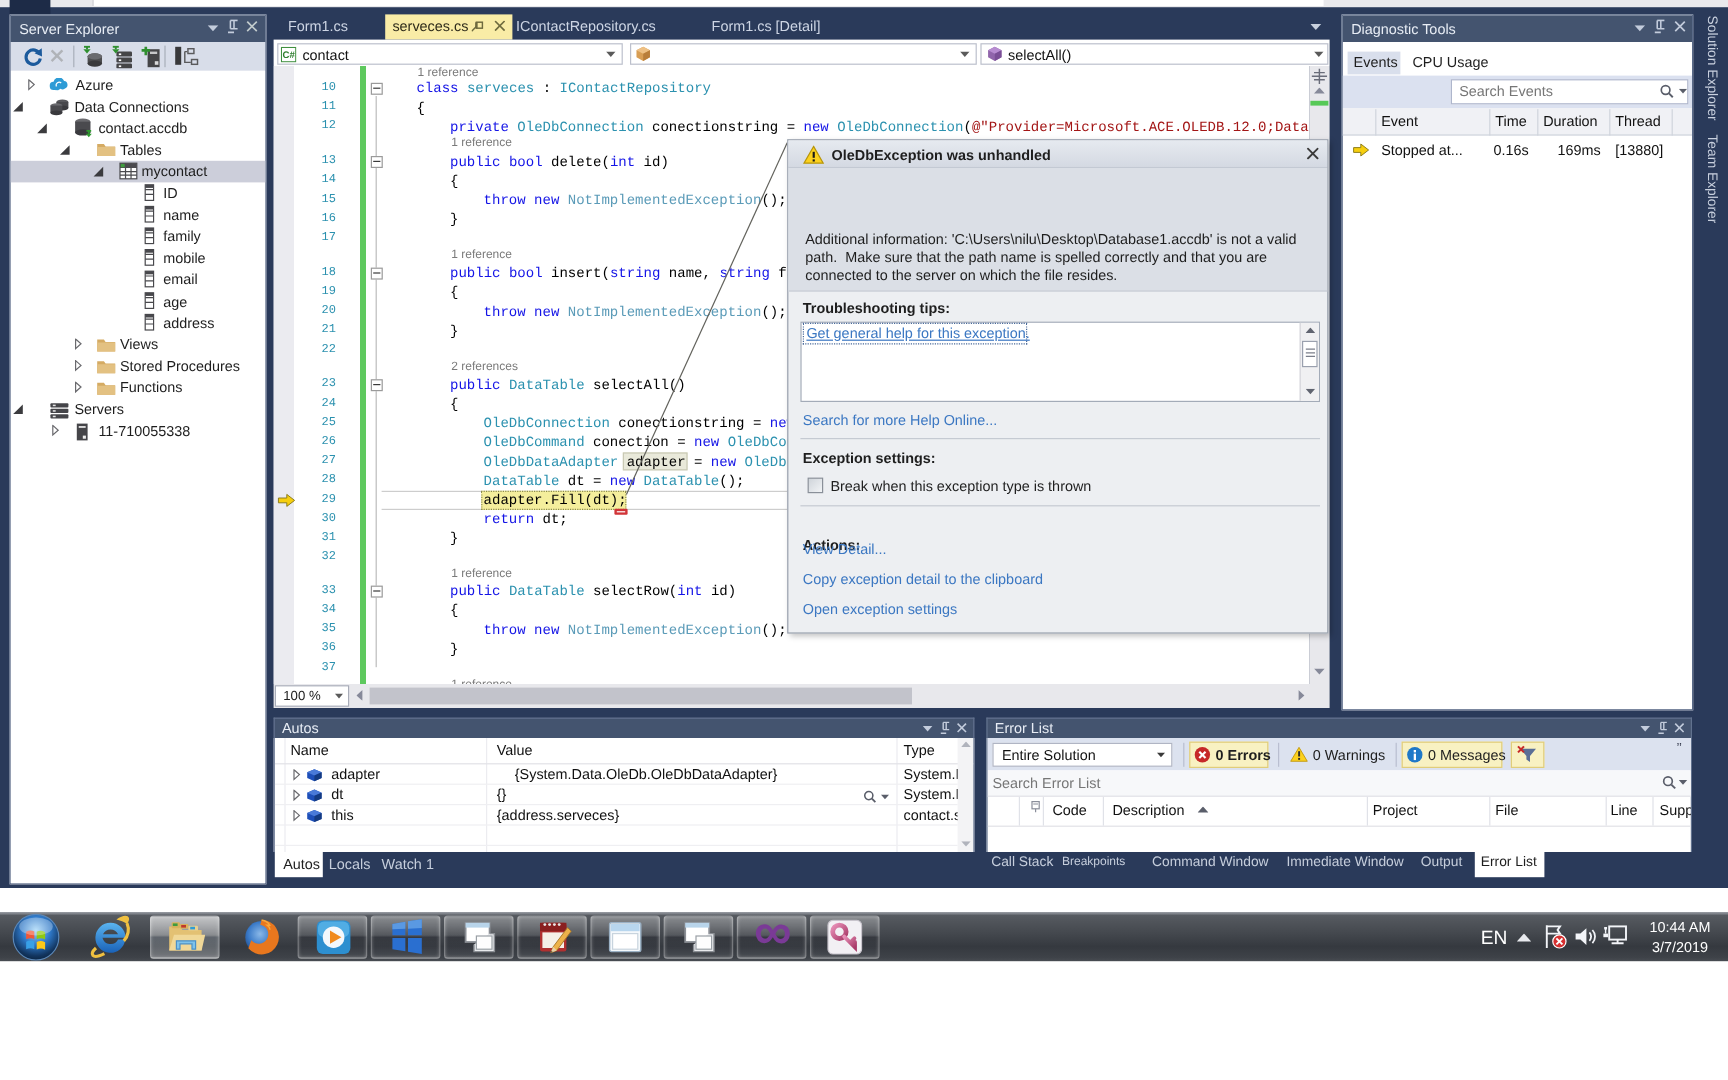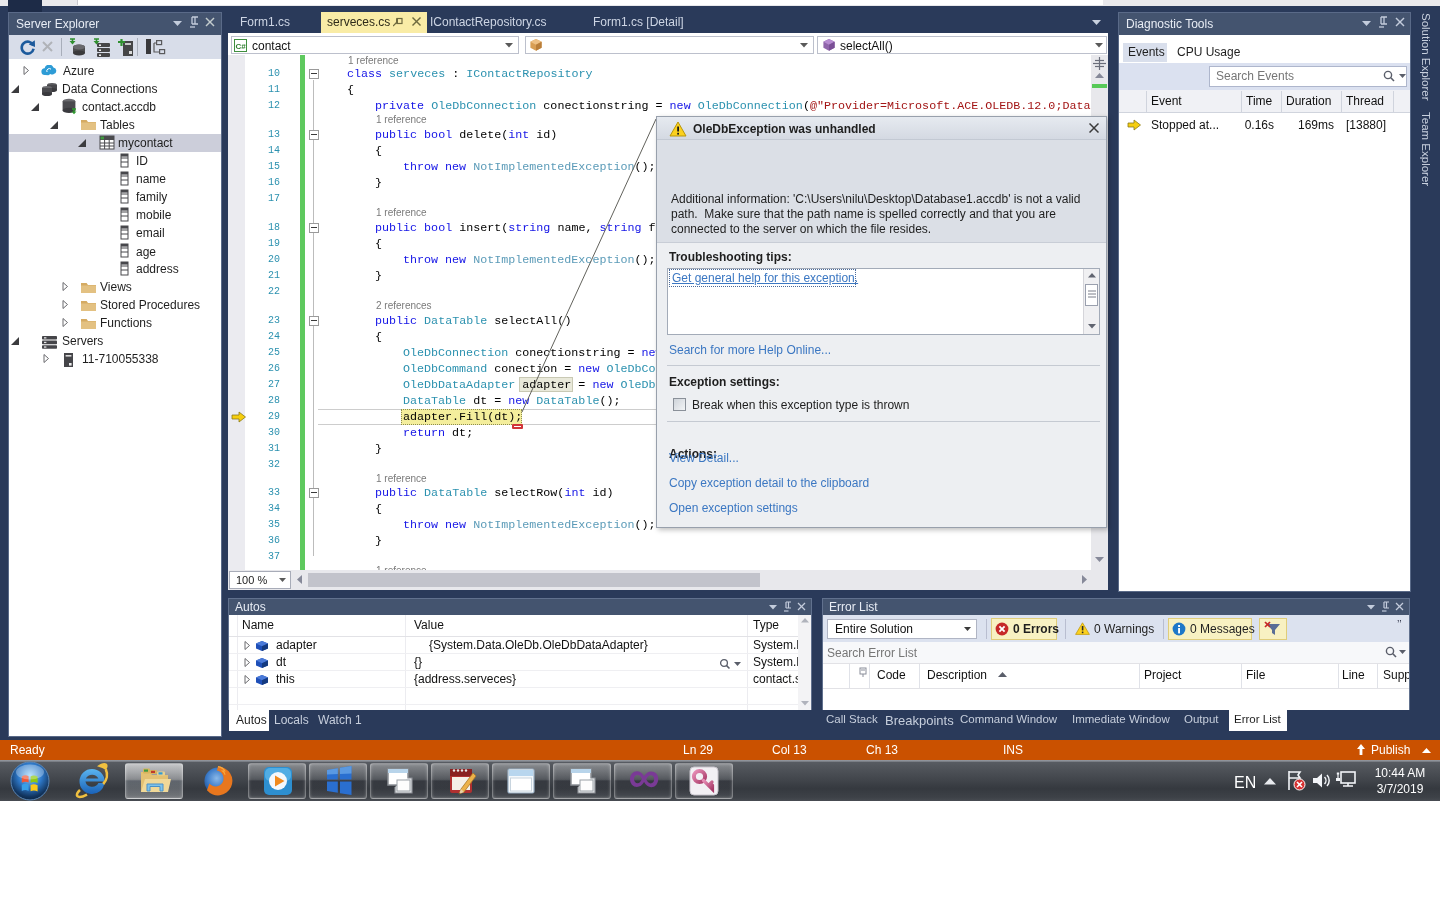--- a/index.html
+++ b/index.html
@@ -726,41 +726,27 @@
       <svg class="abs" style="left:175px;top:57px;" width="9" height="6">
           <path d="M4.5 0 L9 5 L0 5 Z" fill="#5a5e6a"></path>
         </svg>
       <span class="abs hdrtxt" style="left:321px;top:53px;">Project</span>
       <span class="abs hdrtxt" style="left:423px;top:53px;">File</span>
       <span class="abs hdrtxt" style="left:519px;top:53px;">Line</span>
       <span class="abs hdrtxt" style="left:560px;top:53px;">Suppr</span>
     </div>
     <div class="abs" style="left:407px;top:112px;width:58px;height:21px;background:#fff;"></div>
     <span class="abs" style="left:4px;top:115px;font-size:11.5px;color:#c6cedc;">Call Stack</span>
-    <span class="abs" style="left:63px;top:115px;font-size:13px;color:#c6cedc;">Breakpoints</span>
+    <span class="abs" style="left:63px;top:115px;font-size:10px;color:#c6cedc;">Breakpoints</span>
     <span class="abs" style="left:138px;top:115px;font-size:11.5px;color:#c6cedc;">Command Window</span>
     <span class="abs" style="left:250px;top:115px;font-size:11.5px;color:#c6cedc;">Immediate Window</span>
     <span class="abs" style="left:362px;top:115px;font-size:11.5px;color:#c6cedc;">Output</span>
     <span class="abs" style="left:412px;top:115px;font-size:11.5px;color:#1e1e1e;">Error List</span>
   </div>
 
-  <div class="abs" style="left:0;top:740px;width:1440px;height:20px;background:#ca5100;color:#fff;font-size:12px;">
-    <span class="abs" style="left:10px;top:3px;">Ready</span>
-    <span class="abs" style="left:683px;top:3px;">Ln 29</span>
-    <span class="abs" style="left:772px;top:3px;">Col 13</span>
-    <span class="abs" style="left:866px;top:3px;">Ch 13</span>
-    <span class="abs" style="left:1003px;top:3px;">INS</span>
-    <svg class="abs" style="left:1356px;top:4px;" width="10" height="12">
-        <path d="M5 0 L9 5 L6.4 5 L6.4 11 L3.6 11 L3.6 5 L1 5 Z" fill="#fff"></path>
-      </svg>
-    <span class="abs" style="left:1371px;top:3px;">Publish</span>
-    <svg class="abs" style="left:1422px;top:8px;" width="9" height="6">
-        <path d="M4.5 0 L9 5 L0 5 Z" fill="#fff"></path>
-      </svg>
-  </div>
 
   <div class="abs" style="left:0;top:760px;width:1440px;height:41px;background:linear-gradient(180deg,#9a9ea5 0px,#70747b 2px,#575b61 6%,#43474d 45%,#35393f 70%,#3e4248 92%,#484c52 100%);"></div>
   <div class="abs" style="left:125px;top:763px;width:58px;height:36px;border:1px solid rgba(255,255,255,0.32);border-radius:3px;background:linear-gradient(180deg,rgba(255,255,255,0.65),rgba(255,255,255,0.38) 45%,rgba(170,180,190,0.30) 50%,rgba(255,255,255,0.28));box-shadow:inset 0 0 3px rgba(255,255,255,0.3);"></div>
   <div class="abs" style="left:248px;top:763px;width:58px;height:36px;border:1px solid rgba(255,255,255,0.32);border-radius:3px;background:linear-gradient(180deg,rgba(255,255,255,0.30),rgba(255,255,255,0.10) 45%,rgba(20,20,30,0.20) 50%,rgba(255,255,255,0.06));box-shadow:inset 0 0 3px rgba(255,255,255,0.3);"></div>
   <div class="abs" style="left:309px;top:763px;width:58px;height:36px;border:1px solid rgba(255,255,255,0.32);border-radius:3px;background:linear-gradient(180deg,rgba(255,255,255,0.30),rgba(255,255,255,0.10) 45%,rgba(20,20,30,0.20) 50%,rgba(255,255,255,0.06));box-shadow:inset 0 0 3px rgba(255,255,255,0.3);"></div>
   <div class="abs" style="left:370px;top:763px;width:58px;height:36px;border:1px solid rgba(255,255,255,0.32);border-radius:3px;background:linear-gradient(180deg,rgba(255,255,255,0.30),rgba(255,255,255,0.10) 45%,rgba(20,20,30,0.20) 50%,rgba(255,255,255,0.06));box-shadow:inset 0 0 3px rgba(255,255,255,0.3);"></div>
   <div class="abs" style="left:431px;top:763px;width:58px;height:36px;border:1px solid rgba(255,255,255,0.32);border-radius:3px;background:linear-gradient(180deg,rgba(255,255,255,0.30),rgba(255,255,255,0.10) 45%,rgba(20,20,30,0.20) 50%,rgba(255,255,255,0.06));box-shadow:inset 0 0 3px rgba(255,255,255,0.3);"></div>
   <div class="abs" style="left:492px;top:763px;width:58px;height:36px;border:1px solid rgba(255,255,255,0.32);border-radius:3px;background:linear-gradient(180deg,rgba(255,255,255,0.30),rgba(255,255,255,0.10) 45%,rgba(20,20,30,0.20) 50%,rgba(255,255,255,0.06));box-shadow:inset 0 0 3px rgba(255,255,255,0.3);"></div>
   <div class="abs" style="left:553px;top:763px;width:58px;height:36px;border:1px solid rgba(255,255,255,0.32);border-radius:3px;background:linear-gradient(180deg,rgba(255,255,255,0.30),rgba(255,255,255,0.10) 45%,rgba(20,20,30,0.20) 50%,rgba(255,255,255,0.06));box-shadow:inset 0 0 3px rgba(255,255,255,0.3);"></div>
   <div class="abs" style="left:614px;top:763px;width:58px;height:36px;border:1px solid rgba(255,255,255,0.32);border-radius:3px;background:linear-gradient(180deg,rgba(255,255,255,0.30),rgba(255,255,255,0.10) 45%,rgba(20,20,30,0.20) 50%,rgba(255,255,255,0.06));box-shadow:inset 0 0 3px rgba(255,255,255,0.3);"></div>

